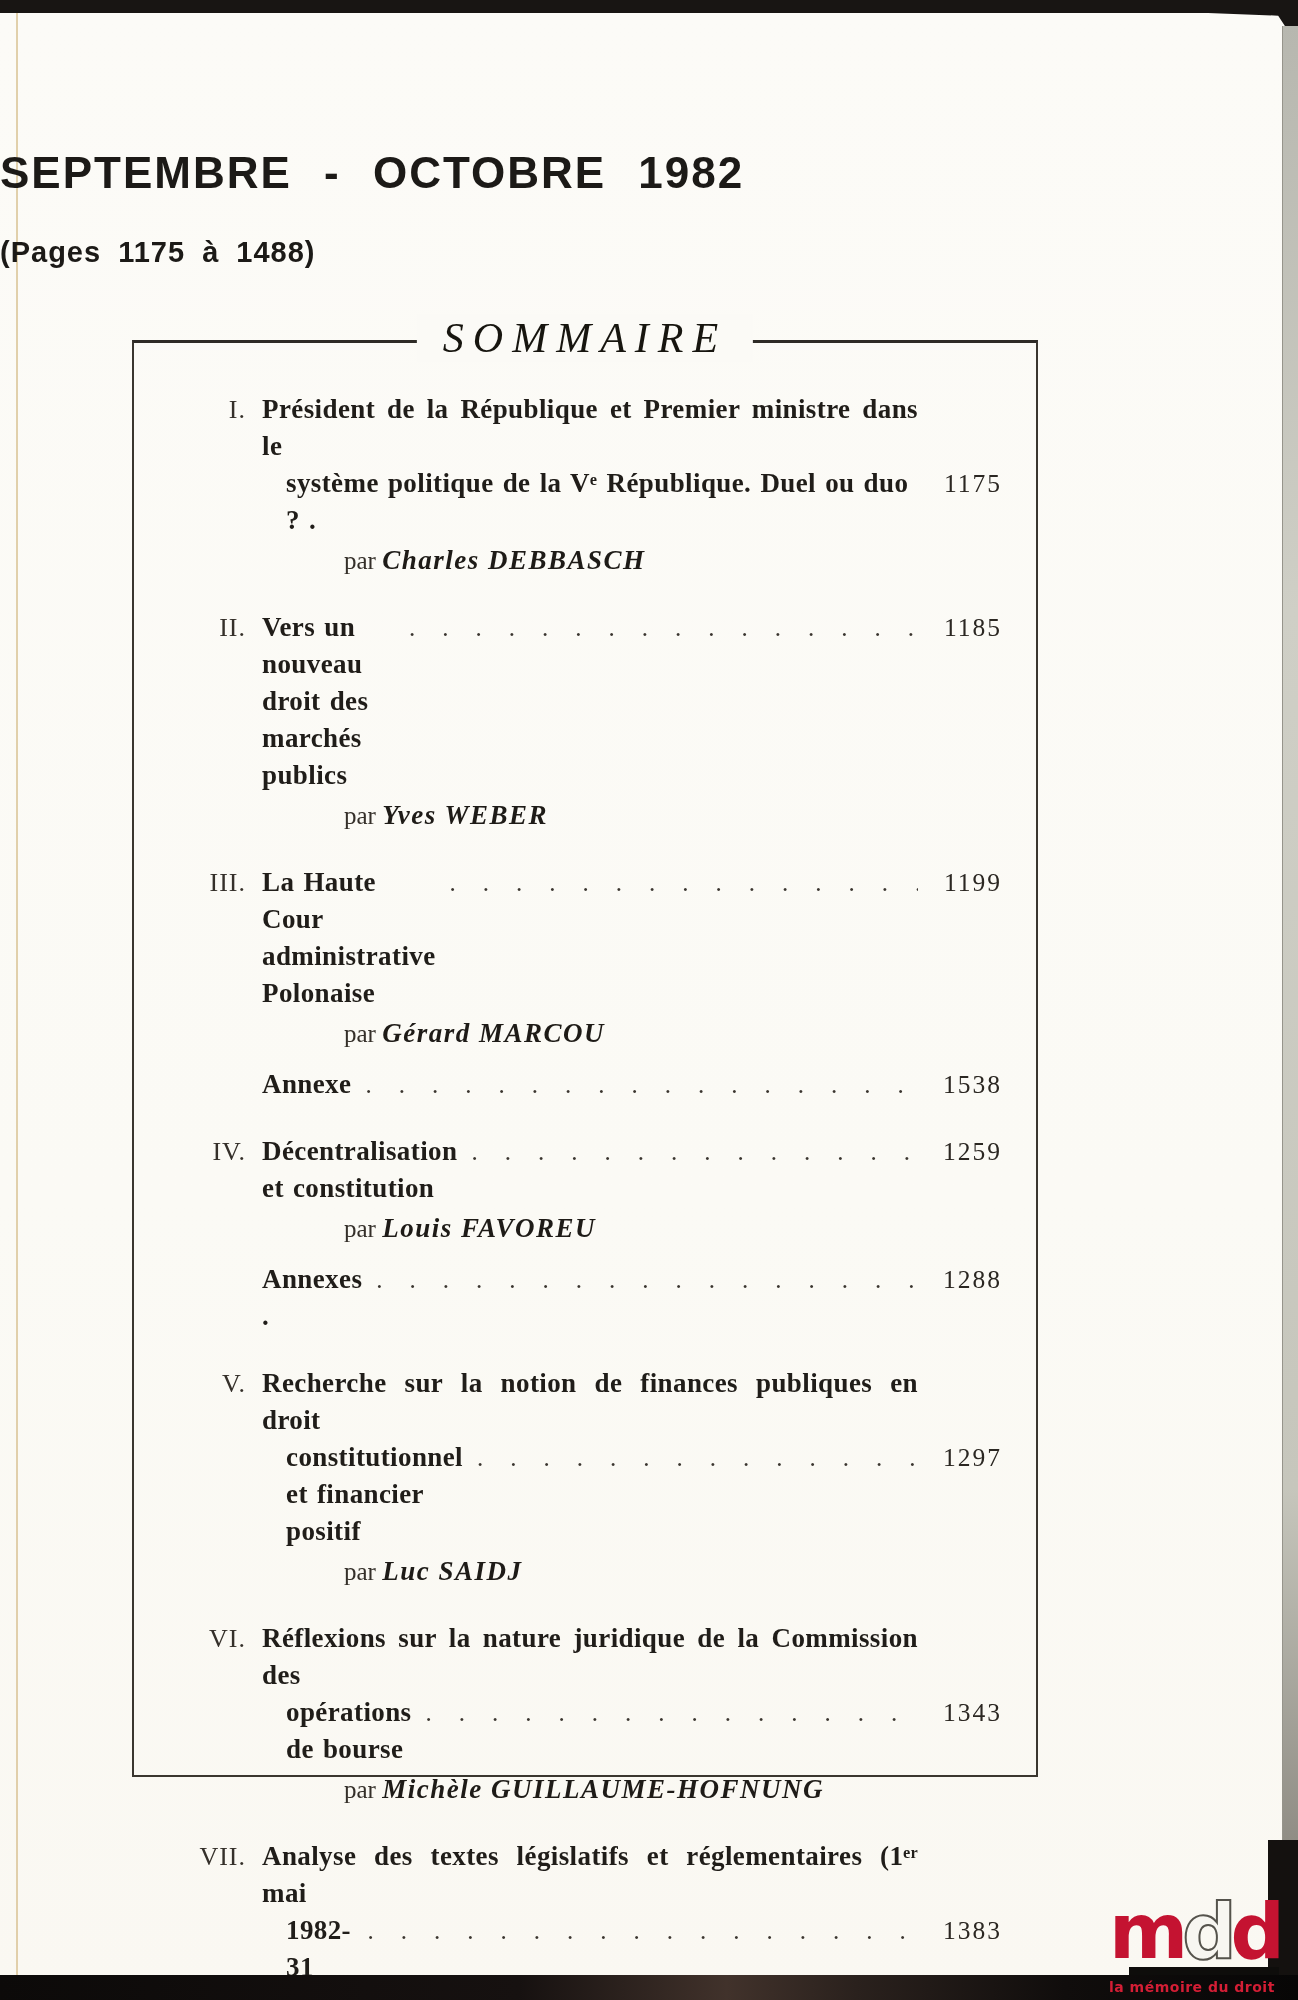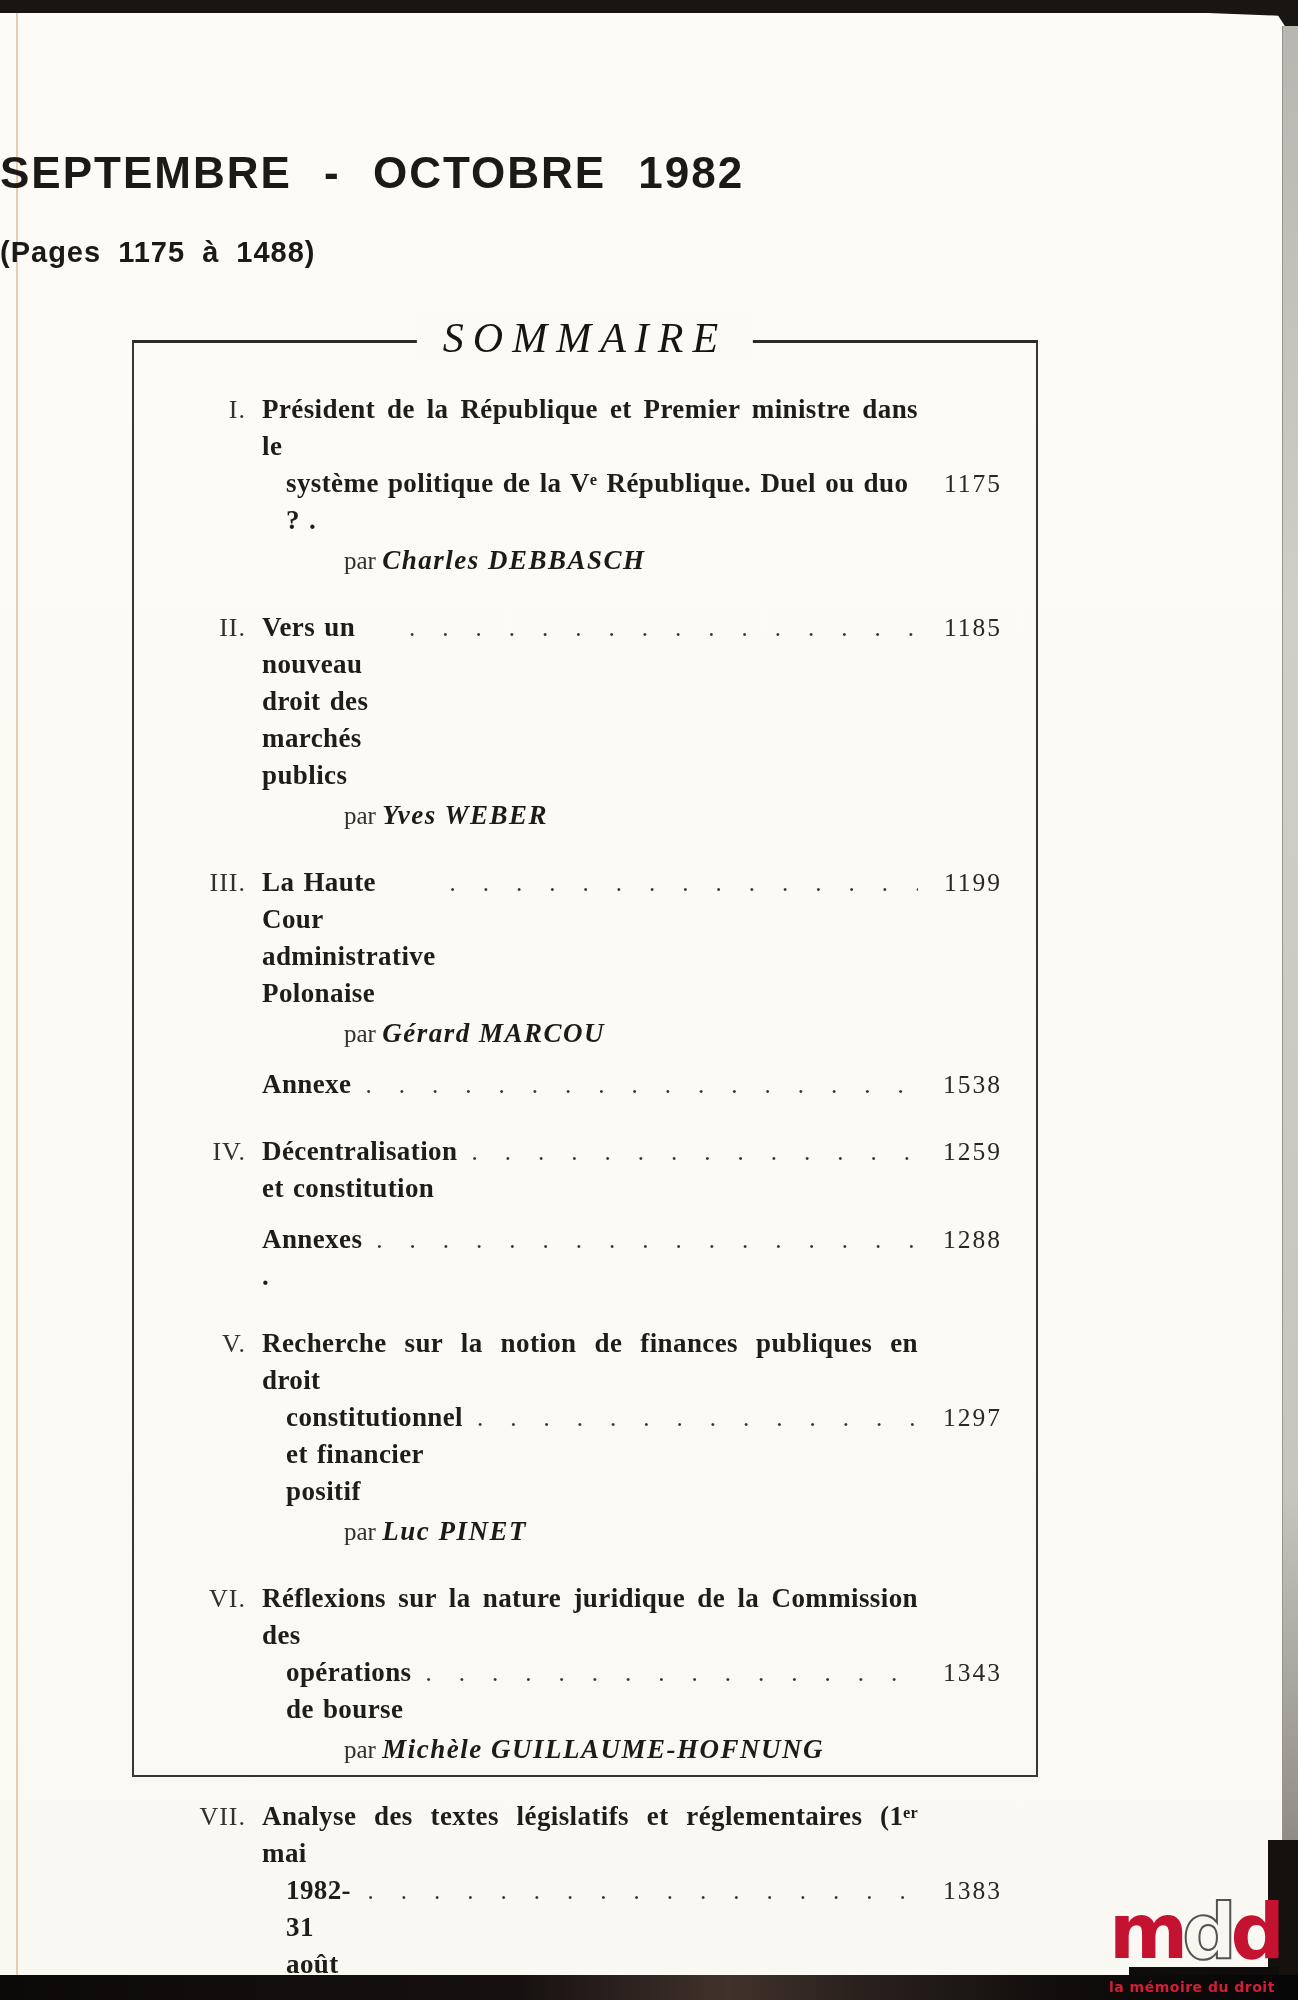--- a/index.html
+++ b/index.html
@@ -140,20 +140,24 @@
             <span class="pagecol">1538</span>
           </div>
         </div>
         <div class="entry">
           <div class="row title">
             <span class="num">IV.</span>
             <span class="text">Décentralisation et constitution</span>
             <span class="leader">............................................................</span>
             <span class="pagecol">1259</span>
           </div>
+          <div class="row author">
+            <span class="num"></span>
+            <span class="author-line"><span class="par">par </span><span class="aname">Louis FAVOREU</span></span>
+          </div>
           <div class="row annex">
             <span class="num"></span>
             <span class="text">Annexes .</span>
             <span class="leader">............................................................</span>
             <span class="pagecol">1288</span>
           </div>
         </div>
         <div class="entry">
           <div class="row title">
             <span class="num">V.</span>
@@ -161,21 +165,21 @@
             <span class="pagecol"></span>
           </div>
           <div class="row cont">
             <span class="num"></span>
             <span class="text">constitutionnel et financier positif</span>
             <span class="leader">............................................................</span>
             <span class="pagecol">1297</span>
           </div>
           <div class="row author">
             <span class="num"></span>
-            <span class="author-line"><span class="par">par </span><span class="aname">Luc PINET</span></span>
+            <span class="author-line"><span class="par">par </span><span class="aname">Luc SAIDJ</span></span>
           </div>
         </div>
         <div class="entry">
           <div class="row title">
             <span class="num">VI.</span>
             <span class="text justify">Réflexions sur la nature juridique de la Commission des</span>
             <span class="pagecol"></span>
           </div>
           <div class="row cont">
             <span class="num"></span>

